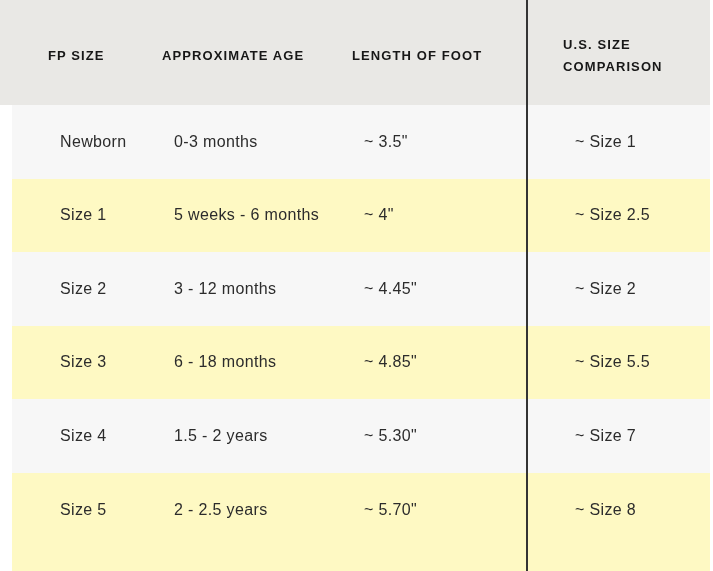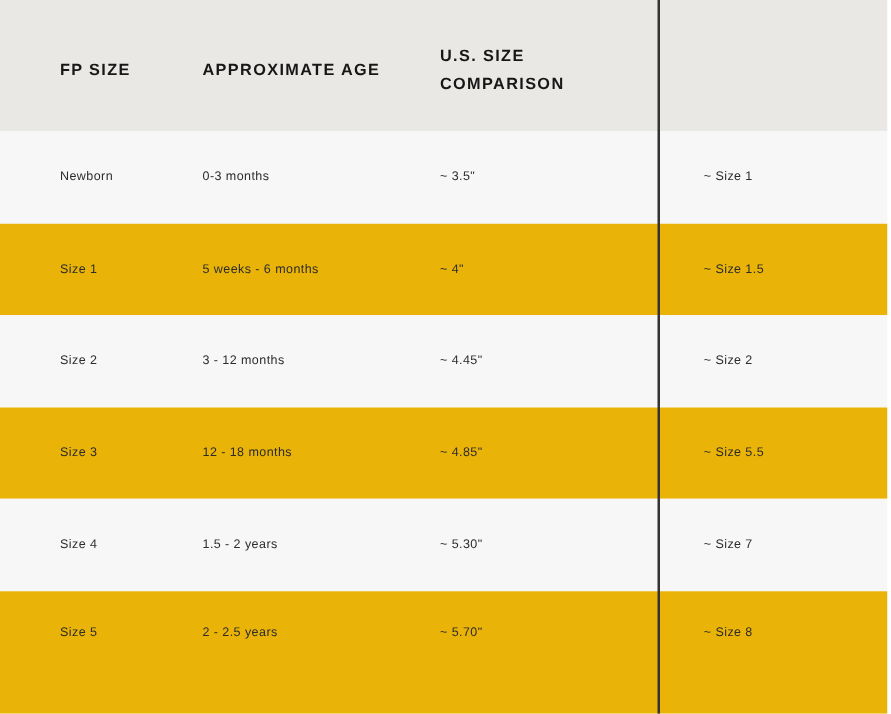--- a/index.html
+++ b/index.html
@@ -33,23 +33,23 @@
     background: #e9e8e5;
     padding-top: 6px;
     box-sizing: border-box;
     font-size: 13px;
     font-weight: 700;
     letter-spacing: 1.1px;
     color: #171717;
     line-height: 22px;
     text-transform: uppercase;
   }
-  .body-row { height: 73.5px; font-size: 10px; letter-spacing: 0.35px; }
+  .body-row { height: 73.5px; font-size: 16px; letter-spacing: 0.35px; margin-left: 12px; }
   .row-light { background: #f7f7f7; }
-  .row-gray  { background: #eab308; }
+  .row-gray  { background: #fef9c3; }
   .row-last {
     flex: 1 1 auto;
     height: auto;
     align-items: flex-start;
   }
   .row-last > div { padding-top: 28px; }
   .divider-v {
     position: absolute;
     top: 0;
     left: 526px;
@@ -59,47 +59,48 @@
   }
 </style>
 </head>
 <body>
 
 <div class="chart">
 
   <div class="row header-row">
     <div>FP SIZE</div>
     <div>APPROXIMATE AGE</div>
+    <div>LENGTH OF FOOT</div>
     <div>U.S. SIZE COMPARISON</div>
   </div>
 
   <div class="row body-row row-light">
     <div>Newborn</div>
     <div>0-3 months</div>
     <div>~ 3.5"</div>
     <div>~ Size 1</div>
   </div>
 
   <div class="row body-row row-gray">
     <div>Size 1</div>
     <div>5 weeks - 6 months</div>
     <div>~ 4"</div>
-    <div>~ Size 1.5</div>
+    <div>~ Size 2.5</div>
   </div>
 
   <div class="row body-row row-light">
     <div>Size 2</div>
     <div>3 - 12 months</div>
     <div>~ 4.45"</div>
     <div>~ Size 2</div>
   </div>
 
   <div class="row body-row row-gray">
     <div>Size 3</div>
-    <div>12 - 18 months</div>
+    <div>6 - 18 months</div>
     <div>~ 4.85"</div>
     <div>~ Size 5.5</div>
   </div>
 
   <div class="row body-row row-light">
     <div>Size 4</div>
     <div>1.5 - 2 years</div>
     <div>~ 5.30"</div>
     <div>~ Size 7</div>
   </div>

